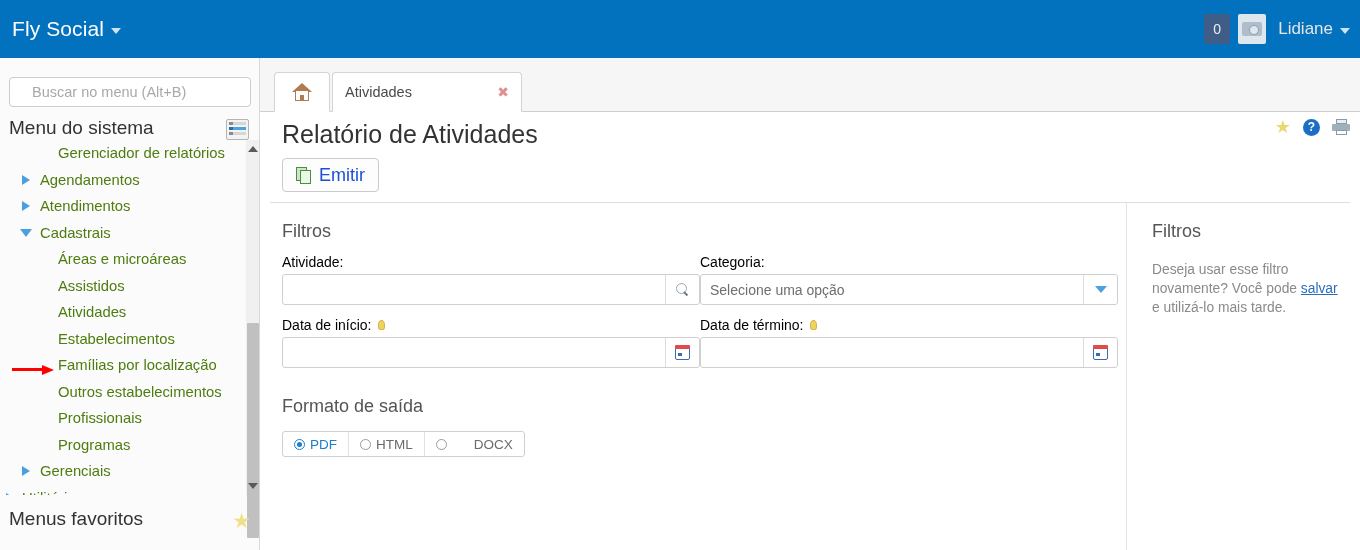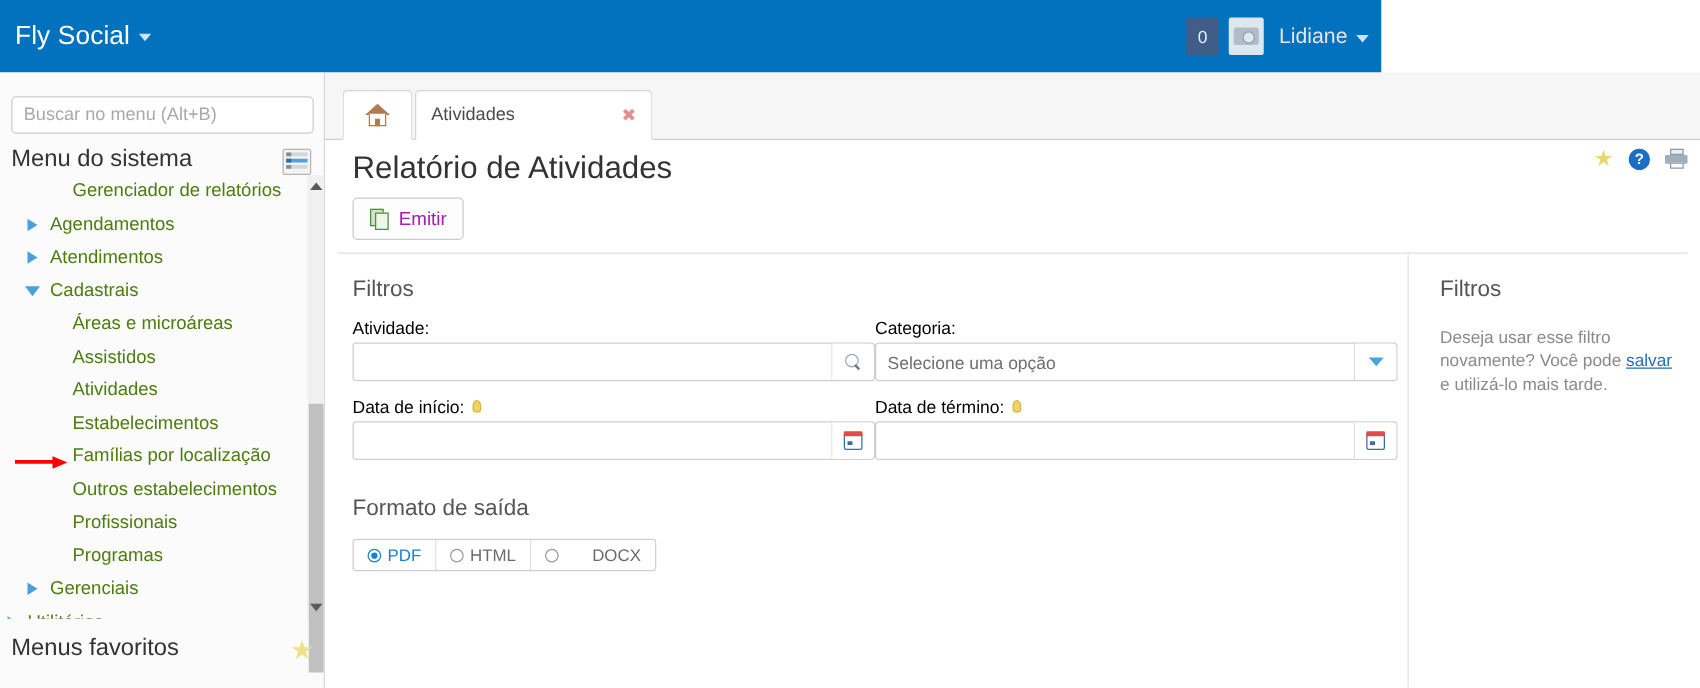--- a/index.html
+++ b/index.html
@@ -8,21 +8,21 @@
     width: 1360px; height: 550px;
     overflow: hidden;
     background: #ffffff;
     font-family: "Liberation Sans", sans-serif;
     -webkit-font-smoothing: antialiased;
   }
 
   
   #app-header {
     position: absolute; top: 0; left: 0;
-    width: 1105px; height: 58px;
+    width: 1360px; height: 58px;
     background: #0271be;
     display: flex; align-items: center;
   }
   .brand {
     margin-left: 12px;
     color: #ffffff;
     font-size: 21px;
     letter-spacing: .1px;
     white-space: nowrap;
   }
@@ -90,21 +90,21 @@
     overflow: hidden;
   }
   #menu-search {
     position: absolute; top: 19px; left: 9px;
     width: 242px; height: 30px;
     border: 1px solid #cccccc;
     border-radius: 4px;
     background: #ffffff;
     font-size: 14.5px;
     color: #555;
-    padding: 0 9px;
+    padding: 0 22px;
     font-family: "Liberation Sans", sans-serif;
     outline: none;
   }
   #menu-search::placeholder { color: #a9a9a9; }
   .sec-title {
     position: absolute;
     left: 9px;
     font-size: 19px;
     color: #333333;
     white-space: nowrap;
@@ -301,21 +301,21 @@
   .emitir-glyph .back {
     position: absolute; left: 0; top: 0;
     width: 11px; height: 14px;
     background: #cfe6c6; border: 1.2px solid #4a8f3c;
   }
   .emitir-glyph .front {
     position: absolute; left: 4px; top: 3px;
     width: 11px; height: 14px;
     background: #ecf7e7; border: 1.2px solid #4a8f3c;
   }
-  .emitir-label { font-size: 15px; color: #a21caf; }
+  .emitir-label { font-size: 18px; color: #1d4ed8; }
 
   #content-divider {
     position: absolute; left: 10px; top: 90px;
     width: 1080px; height: 1px; background: #dedede;
   }
 
   
   #filters-form {
     position: absolute; left: 0; top: 91px;
     width: 865px; height: 347px;

